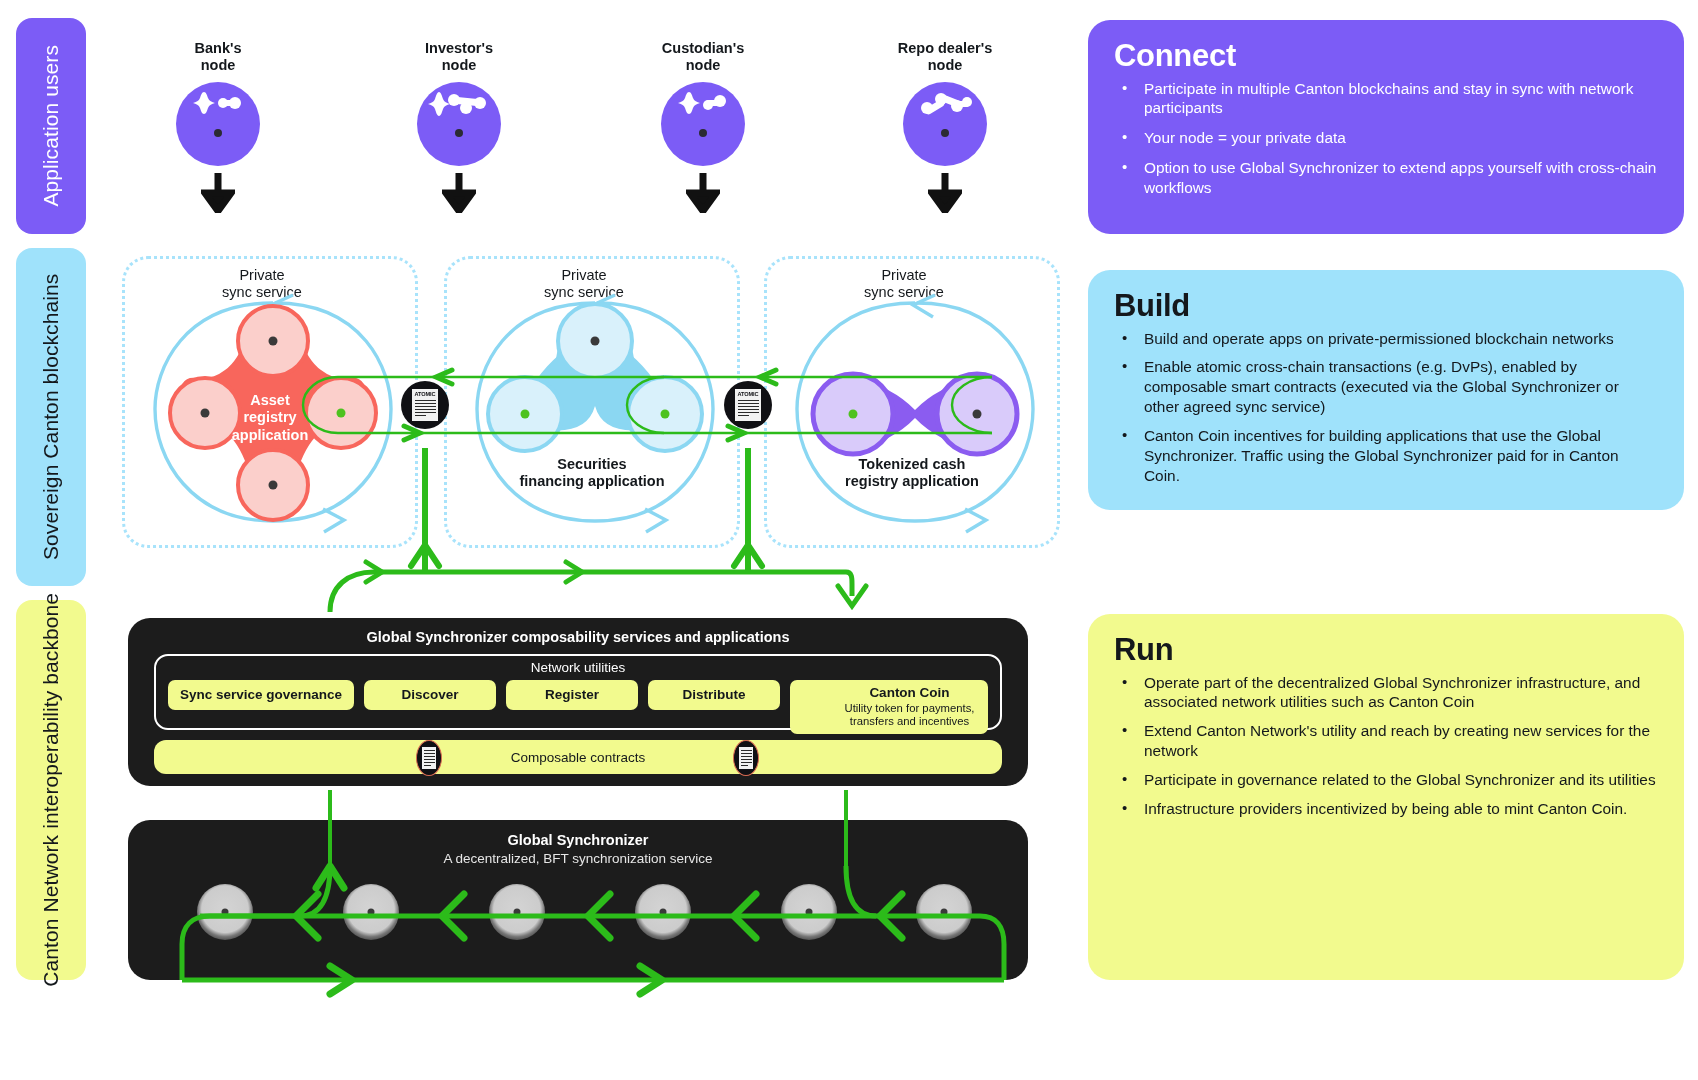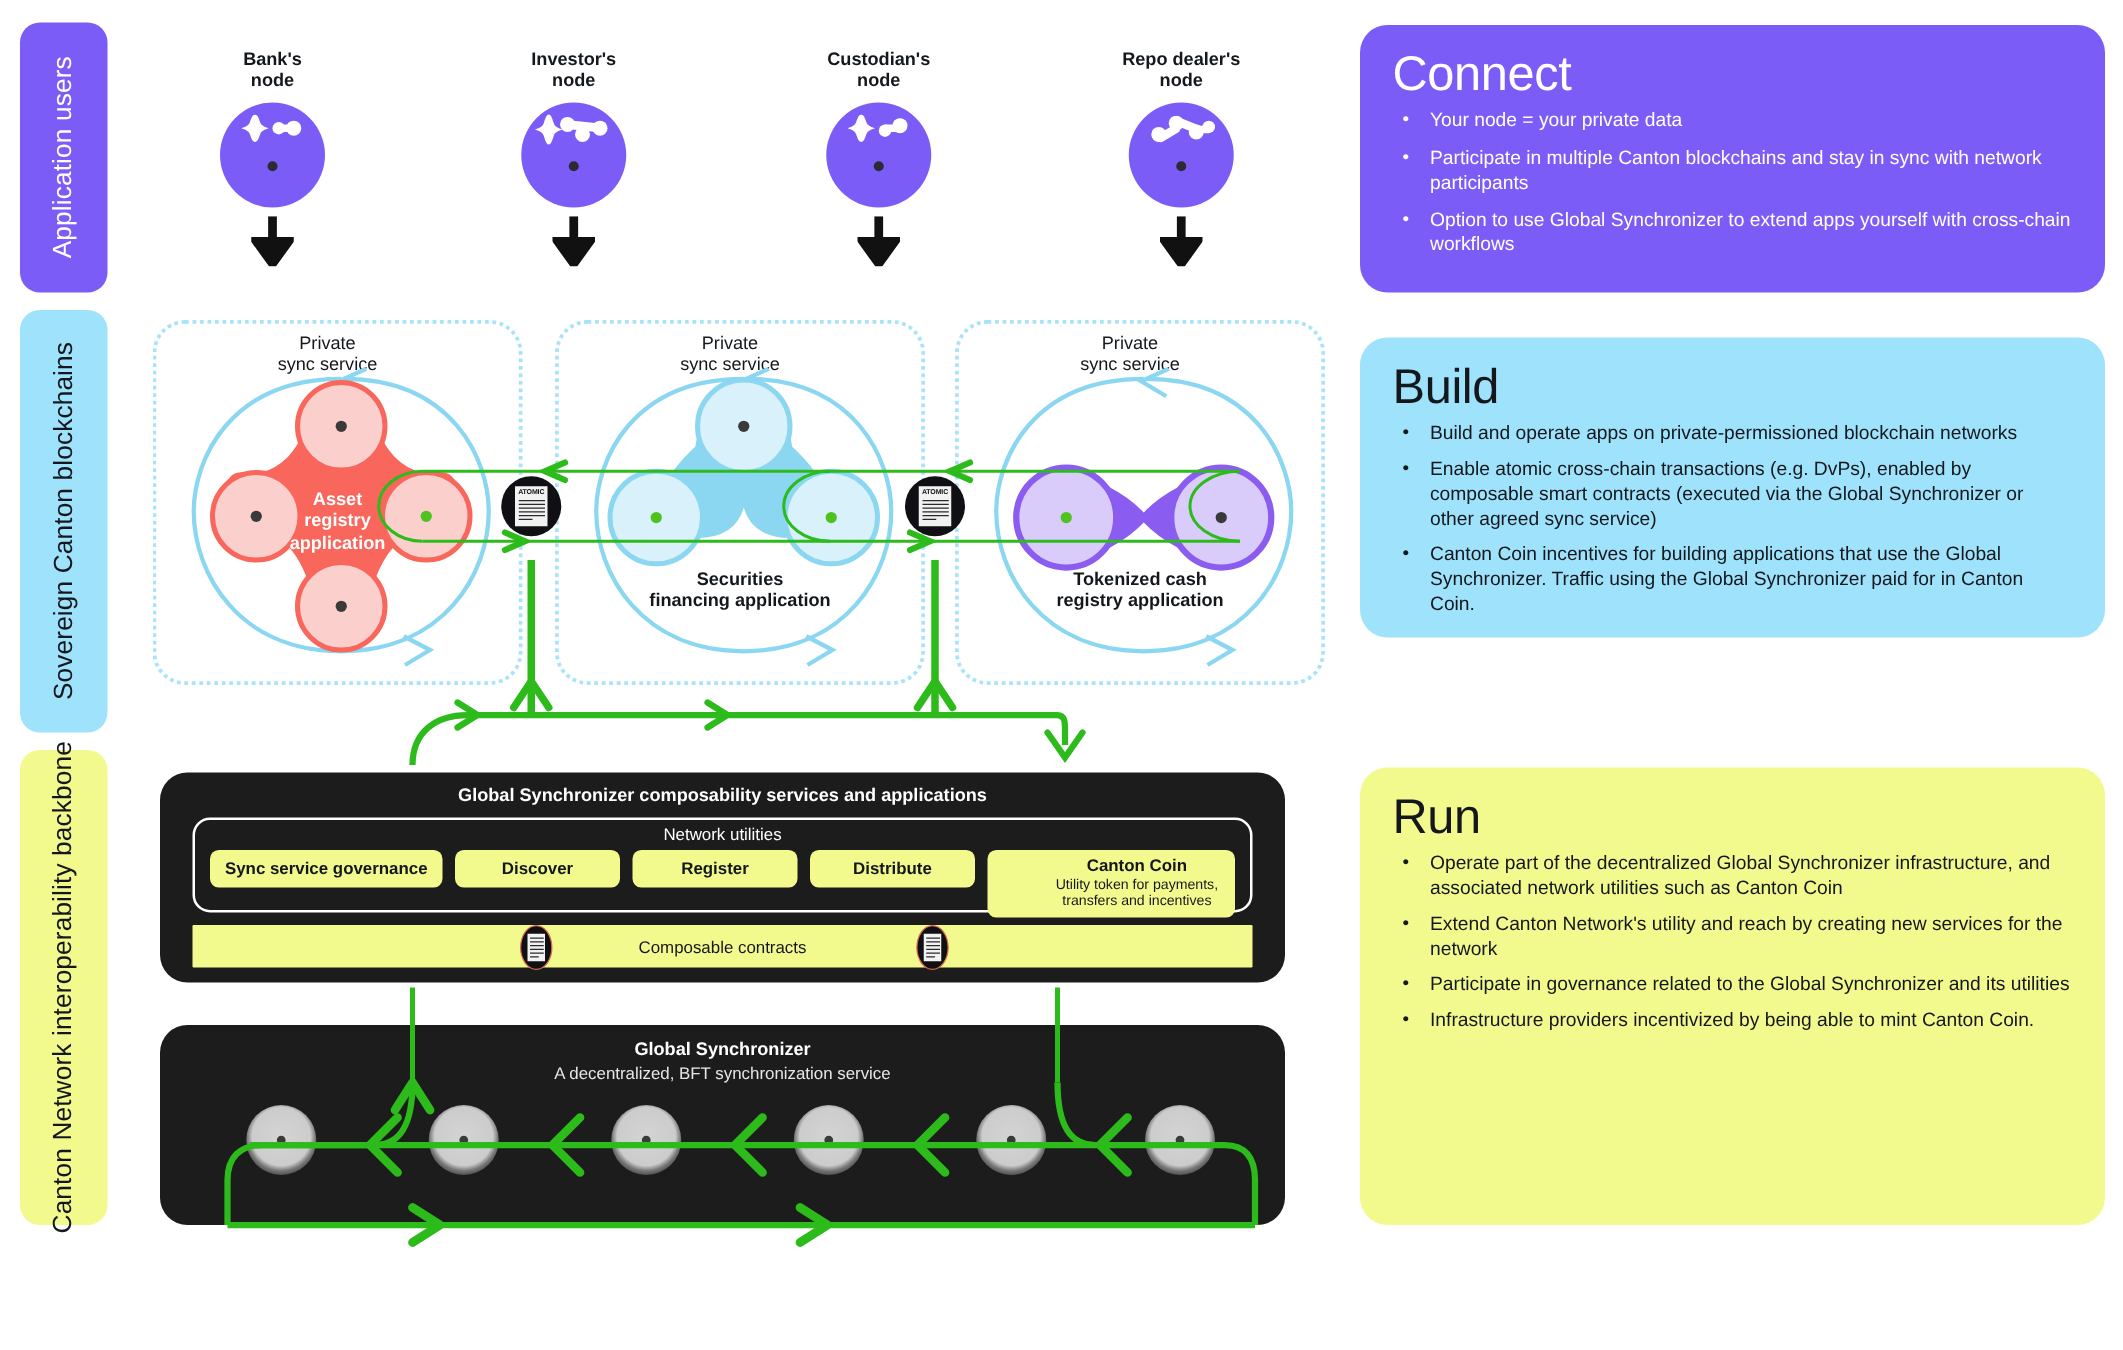--- a/index.html
+++ b/index.html
@@ -120,21 +120,21 @@
   }
   .util-chip {
     background: #f2fa8e; border-radius: 7px; color: #14181c;
     font-size: 13.5px; font-weight: 700; text-align: center;
     padding: 7px 6px; line-height: 1.15;
   }
   .util-chip .sub { font-weight: 400; font-size: 11.3px; display: block; margin-top: 1px; line-height: 1.15; }
 
   #contracts-bar {
     position: absolute; left: 26px; top: 122px; right: 26px; height: 34px;
-    background: #f2fa8e; border-radius: 1px;
+    background: #f2fa8e; border-radius: 12px;
     display: flex; align-items: center; justify-content: center;
     color: #14181c; font-size: 13.5px;
   }
   .contract-icon {
     position: absolute; width: 26px; height: 36px; border-radius: 50%;
     background: #101014; border: 1.6px solid #d96a52;
     display: flex; align-items: center; justify-content: center;
   }
   .contract-icon .doc2 { width: 14px; height: 22px; background: #f2f2f2; position: relative; }
   .contract-icon .doc2 .ln { position: absolute; left: 1.5px; right: 1.5px; height: 1.3px; background: #2a2a2a; }
@@ -155,21 +155,21 @@
   .gs-node .gdot {
     position: absolute; left: 50%; top: 50%; transform: translate(-50%,-50%);
     width: 7px; height: 7px; border-radius: 50%; background: #3a3a3a;
   }
 
   
   .info-panel { position: absolute; left: 1088px; width: 596px; border-radius: 22px; padding: 20px 26px 18px 26px; }
   #panel-connect { top: 20px;  height: 214px; background: #7c5cf6; color: #ffffff; }
   #panel-build   { top: 270px; height: 240px; background: #9fe2fb; color: #14181c; }
   #panel-run     { top: 614px; height: 366px; background: #f2fa8e; color: #14181c; }
-  .info-title { font-size: 39px; font-weight: 400; line-height: 1.05; margin-bottom: 6px; letter-spacing: -.3px; }
+  .info-title { font-size: 31px; font-weight: 700; line-height: 1.05; margin-bottom: 6px; letter-spacing: -.3px; }
   .info-list { list-style: none; }
   .info-list li {
     position: relative; padding-left: 30px; margin-bottom: 9px;
     font-size: 15.4px; line-height: 1.29;
   }
   .info-list li::before {
     content: "•"; position: absolute; left: 8px; top: -1px; font-size: 15px;
   }
   #panel-connect .info-list li { margin-bottom: 10px; }
 </style>
@@ -505,22 +505,22 @@
   <div class="gs-node" style="left:781px;">
       <div class="gdot"></div>
     </div>
   <div class="gs-node" style="left:916px;">
       <div class="gdot"></div>
     </div>
 
   <div class="info-panel" id="panel-connect">
     <div class="info-title">Connect</div>
     <ul class="info-list">
+      <li>Participate in multiple Canton blockchains and stay in sync with network participants</li>
       <li>Your node = your private data</li>
-      <li>Participate in multiple Canton blockchains and stay in sync with network participants</li>
       <li>Option to use Global Synchronizer to extend apps yourself with cross-chain workflows</li>
     </ul>
   </div>
 
   <div class="info-panel" id="panel-build">
     <div class="info-title">Build</div>
     <ul class="info-list">
       <li>Build and operate apps on private-permissioned blockchain networks</li>
       <li>Enable atomic cross-chain transactions (e.g. DvPs), enabled by composable smart contracts (executed via the Global Synchronizer or other agreed sync service)</li>
       <li>Canton Coin incentives for building applications that use the Global Synchronizer. Traffic using the Global Synchronizer paid for in Canton Coin.</li>

